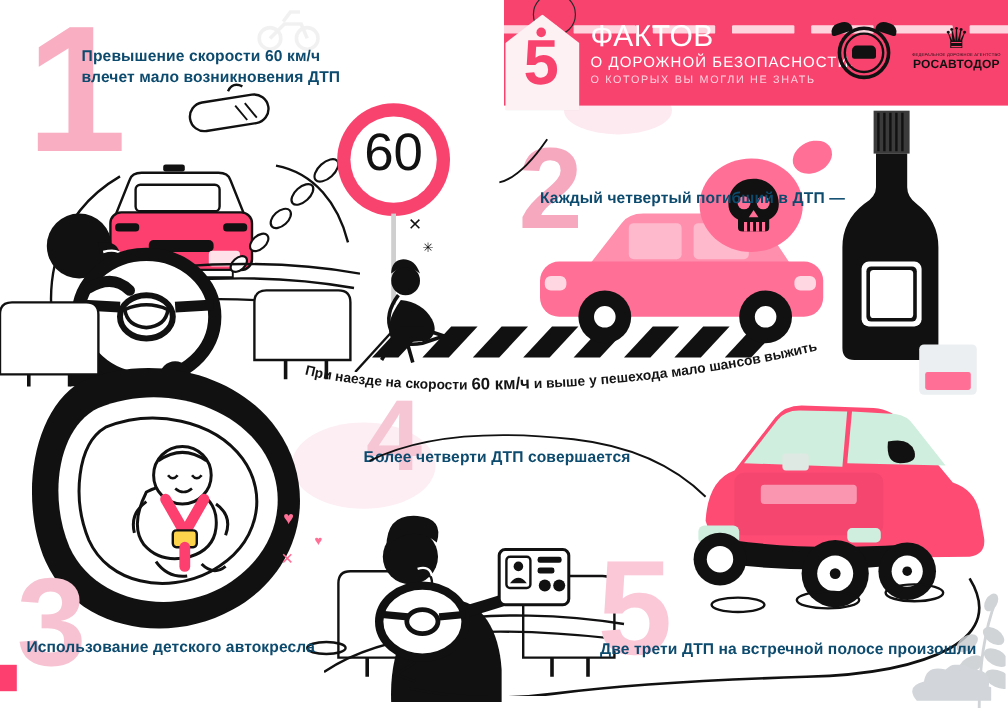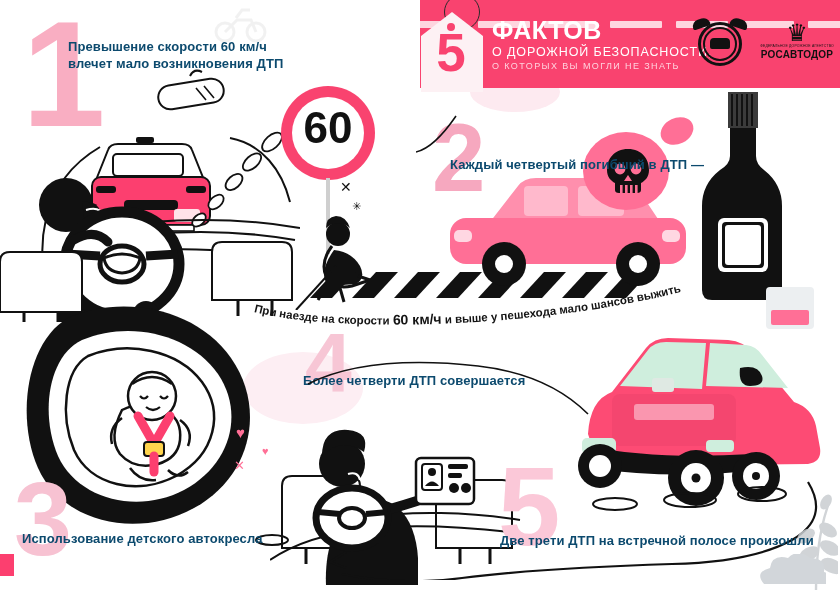--- a/index.html
+++ b/index.html
@@ -13,21 +13,21 @@
   
   .header-banner{
     left:420px;top:0;width:420px;height:88px;
     background:#f9436f;
     overflow:hidden;
   }
   .header-dashes{position:absolute;left:0;top:21px;width:420px;height:7px;}
   .header-dashes i{position:absolute;top:0;height:7px;background:#fff;opacity:.78;border-radius:1px;}
   .header-title{
     position:absolute;left:72px;top:18px;
-    color:#ffffff;font-weight:bold;font-size:25px;letter-spacing:.5px;line-height:1;
+    color:#ffffff;font-weight:normal;font-size:25px;letter-spacing:.5px;line-height:1;
   }
   .header-sub{
     position:absolute;left:72px;top:46px;
     color:#ffffff;font-weight:normal;font-size:12.5px;letter-spacing:.9px;line-height:1;
   }
   .header-sub2{
     position:absolute;left:72px;top:62px;
     color:#ffd2de;font-weight:normal;font-size:9px;letter-spacing:1.4px;line-height:1;
   }
 
@@ -85,21 +85,21 @@
   .curve-text .b{font-size:14px;}
 
   
   .ill{position:absolute;}
 
   
   .sign{left:281px;top:86px;width:94px;height:94px;}
   .sign .outer{position:absolute;inset:0;border-radius:50%;background:#f9436f;}
   .sign .inner{position:absolute;left:11px;top:11px;right:11px;bottom:11px;border-radius:50%;background:#fff;}
   .sign .val{position:absolute;left:0;top:20px;width:94px;text-align:center;
-     font-size:44px;font-weight:bold;color:#111;line-height:1;}
+     font-size:44px;font-weight:normal;color:#111;line-height:1;}
   .sign .pole{position:absolute;left:45px;top:92px;width:4px;height:76px;background:#cfcfcf;}
 
   
   .bubble{left:583px;top:132px;width:86px;height:78px;background:#ff6f96;border-radius:50%;}
   .bubble2{left:660px;top:118px;width:34px;height:26px;background:#ff6f96;border-radius:50%;transform:rotate(-25deg);}
   .skull{left:605px;top:148px;width:46px;height:48px;}
 
   
   .bottle{left:694px;top:92px;width:98px;height:210px;}
   

